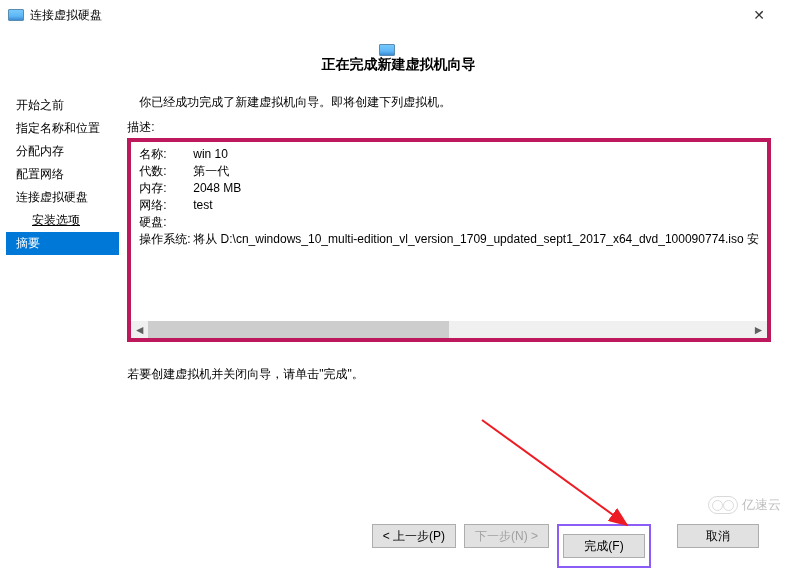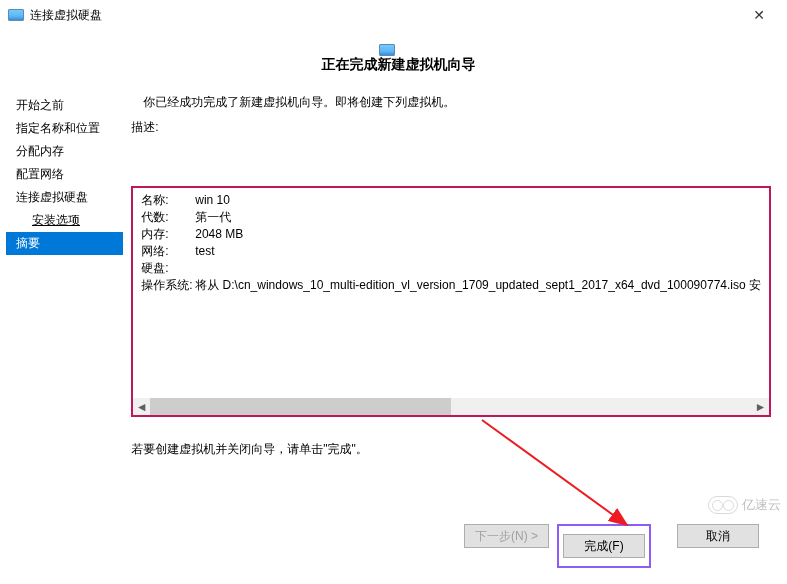--- a/index.html
+++ b/index.html
@@ -17,21 +17,21 @@
     .body { display: flex; height: 480px; padding-left: 6px; }
 
     .sidebar { width: 172px; padding-top: 6px; }
     .side-item { font-size: 12px; color: #000; padding: 3px 10px; cursor: pointer; }
     .side-item.indent { padding-left: 26px; text-decoration: underline; }
     .side-item.selected { background: #0078d7; color: #fff; }
 
     .content { flex: 1; padding: 6px 16px 0 8px; display: flex; flex-direction: column; font-size: 12px; color: #000; }
     .intro { margin-bottom: 8px; margin-left: 12px; }
     .desc-label { margin-bottom: 2px; }
-    .details-box { border: 2px solid #be185d; height: 231px; position: relative; overflow: hidden; background: #fff; margin-top: 48px; }
+    .details-box { border: 4px solid #be185d; height: 204px; position: relative; overflow: hidden; background: #fff; }
     .details-inner { padding: 4px 8px; white-space: nowrap; }
     .detail-row { display: flex; line-height: 17px; }
     .dr-label { width: 54px; flex-shrink: 0; }
     .dr-value { }
     .h-scroll { position: absolute; bottom: 0; left: 0; right: 0; height: 17px; background: #f0f0f0; display: flex; align-items: center; }
     .h-scroll .arrow { width: 17px; height: 17px; display: flex; align-items: center; justify-content: center; color: #606060; background: #f0f0f0; cursor: pointer; }
     .h-scroll .track { flex: 1; height: 17px; background: #f0f0f0; position: relative; }
     .h-scroll .thumb { position: absolute; left: 0; width: 50%; height: 100%; background: #cdcdcd; }
 
     .close-hint { margin-top: 24px; }
@@ -111,20 +111,21 @@
         </div>
         <div class="arrow">►</div>
       </div>
     </div>
 
     <div class="close-hint">若要创建虚拟机并关闭向导，请单击"完成"。</div>
   </div>
 </div>
 
 <div class="footer">
+  <button class="btn">&lt; 上一步(P)</button>
   <button class="btn" disabled="">下一步(N) &gt;</button>
   <span class="btn-hl-wrap">
     <button class="btn">完成(F)</button>
   </span>
   <button class="btn cancel">取消</button>
 </div>
 
 <svg class="red-arrow" width="180" height="150">
   <defs>
     <marker id="arrowhead" markerWidth="10" markerHeight="8" refX="9" refY="4" orient="auto">

